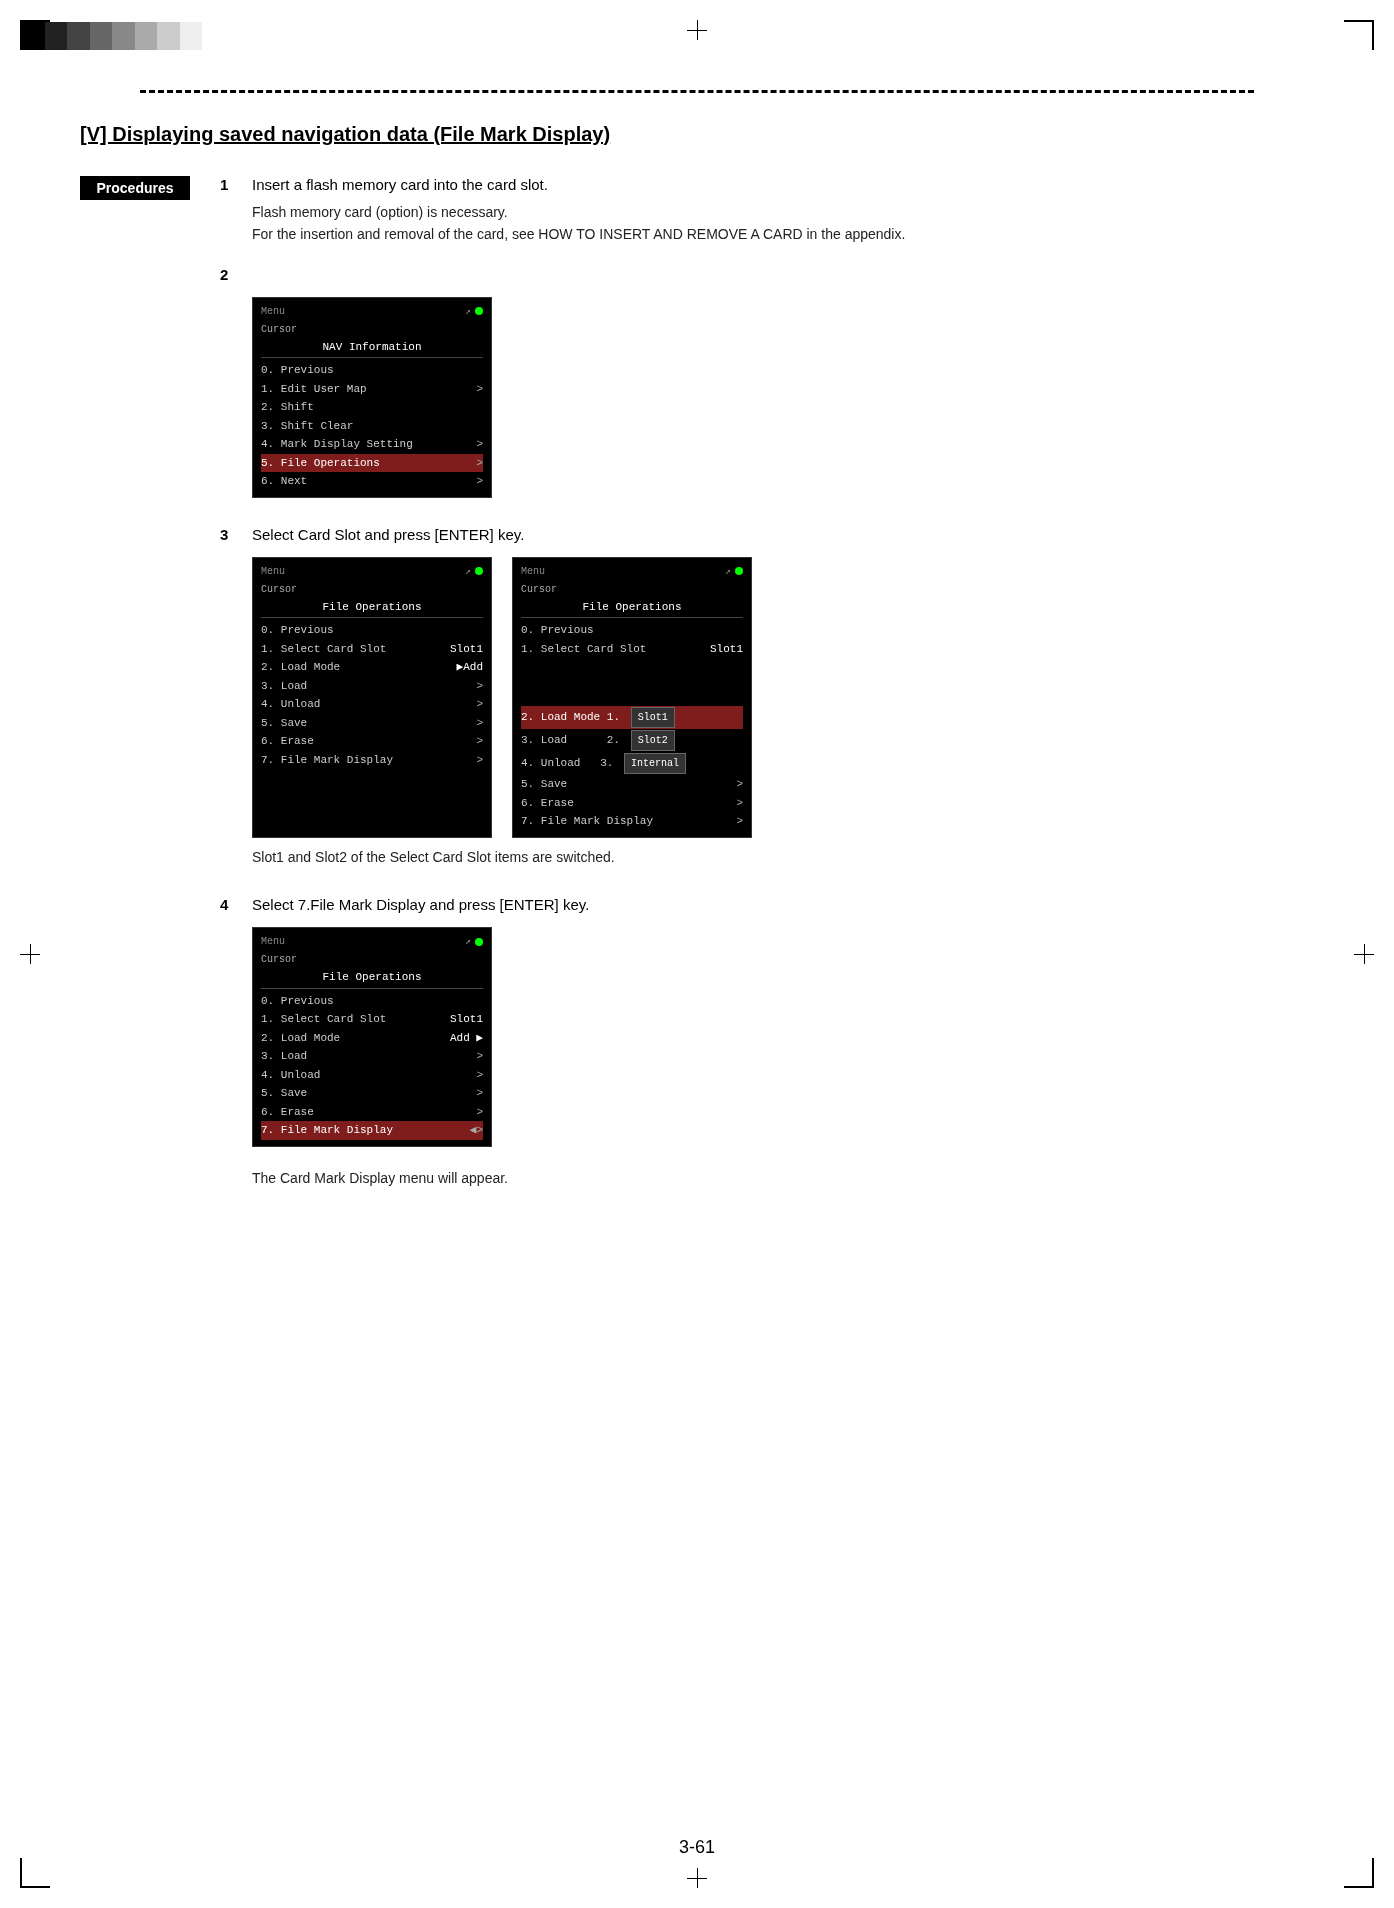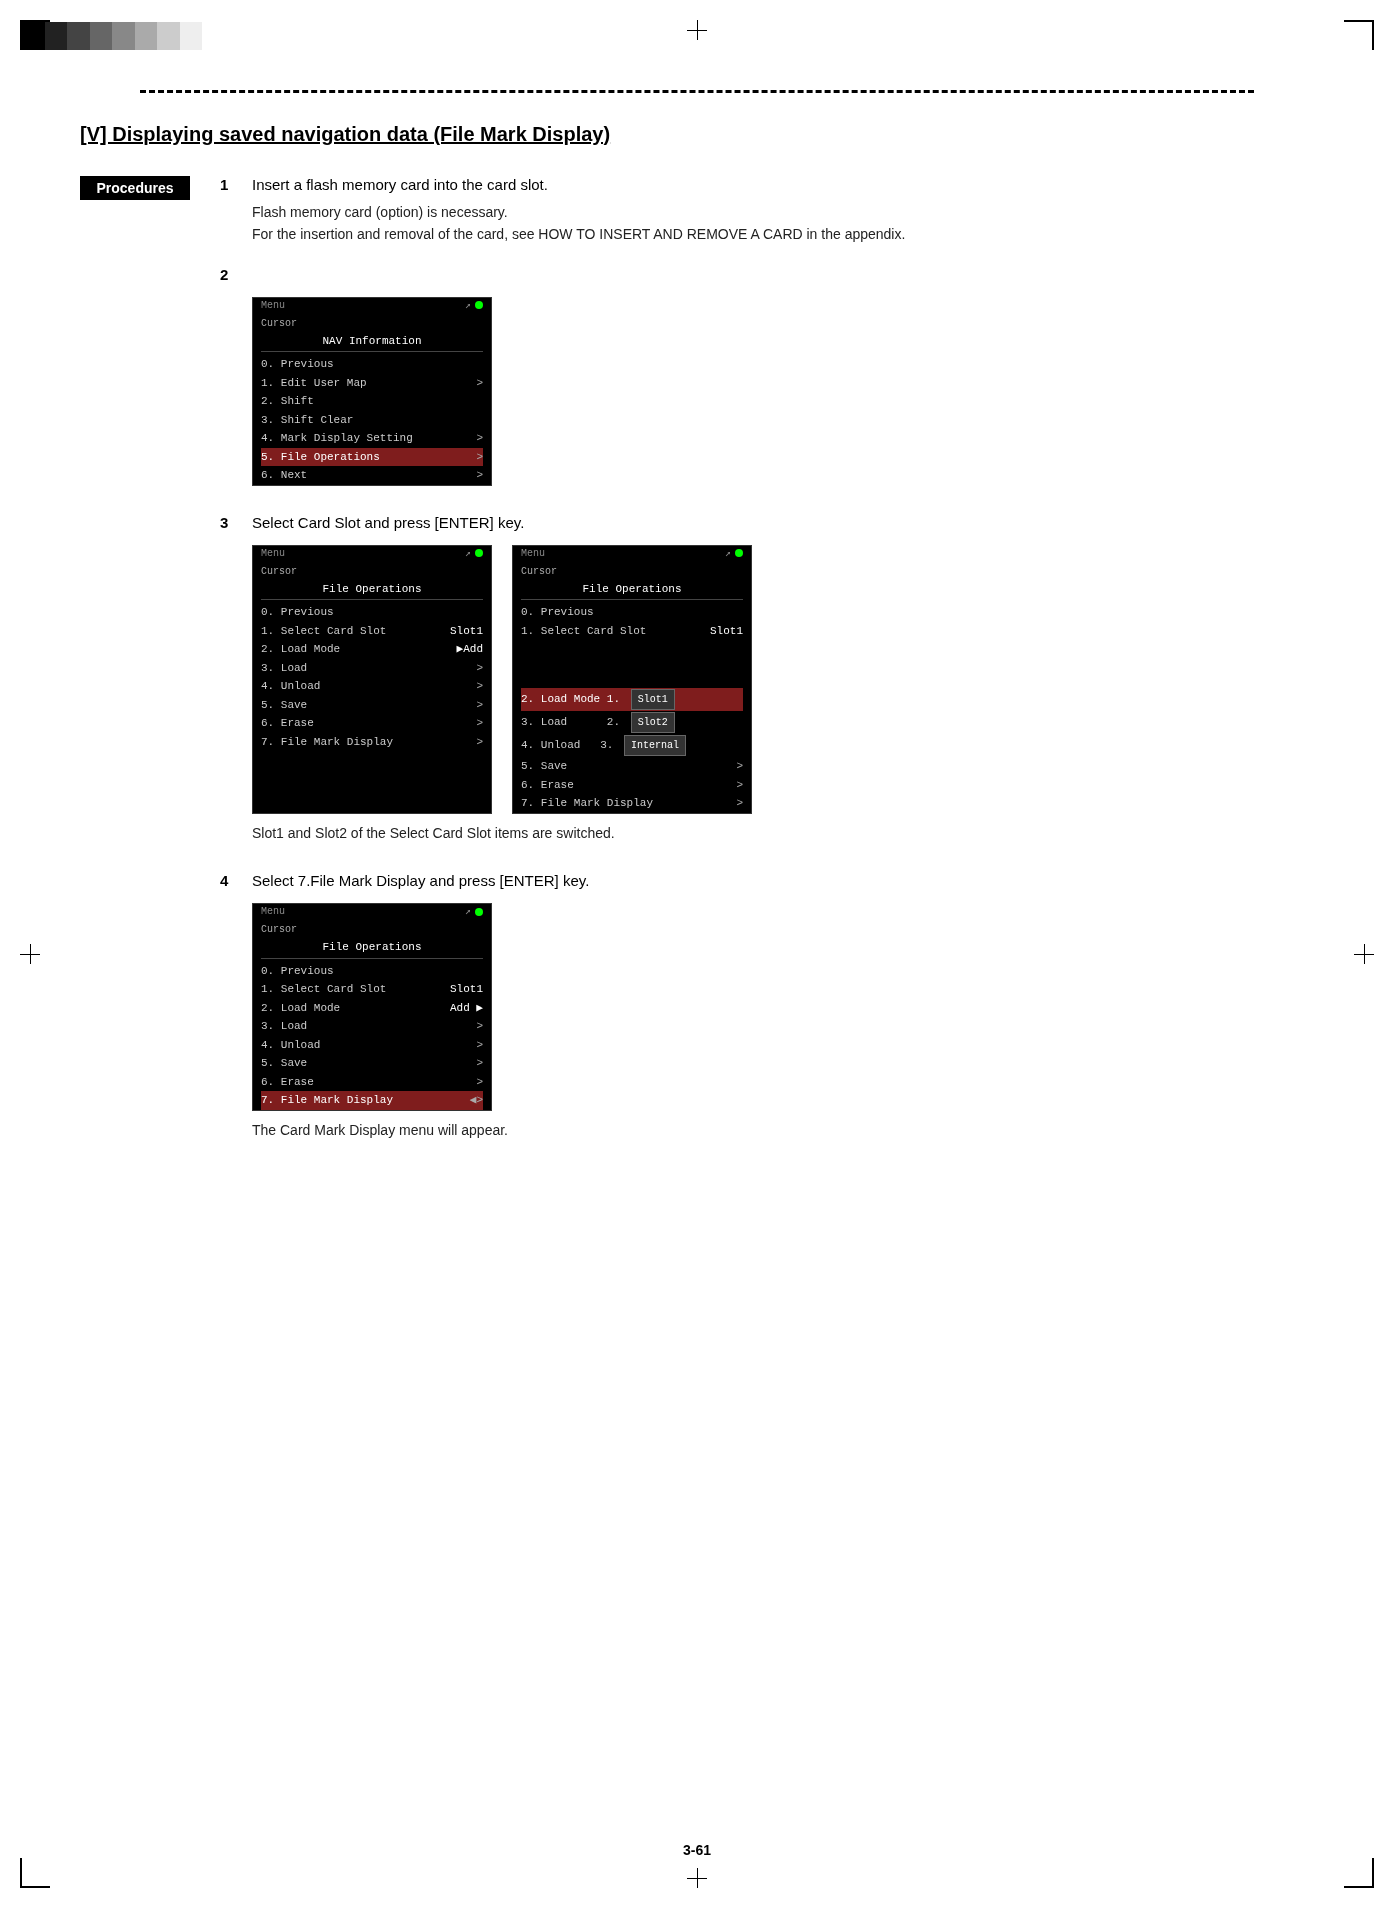--- a/index.html
+++ b/index.html
@@ -131,21 +131,21 @@
       margin-left: 32px;
     }
 
     
     .device-screen {
       background: #000;
       color: #fff;
       font-family: 'Courier New', monospace;
       font-size: 11px;
       width: 240px;
-      padding: 0 8px;
+      padding: 6px 8px;
       line-height: 1.5;
       border: 1px solid #333;
     }
     .device-screen .screen-title {
       text-align: center;
       color: #fff;
       border-bottom: 1px solid #444;
       margin-bottom: 3px;
       padding-bottom: 2px;
     }
@@ -190,22 +190,21 @@
       border-radius: 50%;
       display: inline-block;
     }
 
     
     .page-number {
       position: absolute;
       bottom: 50px;
       left: 50%;
       transform: translateX(-50%);
-      font-size: 14px;
-      font-weight: bold;
+      font-size: 18px;
     }
   </style>
 </head>
 <body>
 
 <div class="corner-mark corner-tl"></div>
 <div class="corner-mark corner-tr"></div>
 <div class="corner-mark corner-bl"></div>
 <div class="corner-mark corner-br"></div>
 
@@ -339,20 +338,20 @@
         <div class="menu-item">0. Previous</div>
         <div class="menu-item">1. Select Card Slot <span class="inline-val">Slot1</span></div>
         <div class="menu-item">2. Load Mode <span class="inline-val">Add ▶</span></div>
         <div class="menu-item">3. Load <span class="arrow">&gt;</span></div>
         <div class="menu-item">4. Unload <span class="arrow">&gt;</span></div>
         <div class="menu-item">5. Save <span class="arrow">&gt;</span></div>
         <div class="menu-item">6. Erase <span class="arrow">&gt;</span></div>
         <div class="menu-item selected">7. File Mark Display <span class="arrow"> ◀&gt;</span></div>
       </div>
     </div>
-    <div class="step-body" style="margin-top:8px;">
+    <div class="step-body" style="margin-top:20px;">
       The Card Mark Display menu will appear.
     </div>
   </div>
 
 </div>
 
 <div class="page-number">3-61</div>
 
 </body></html>

